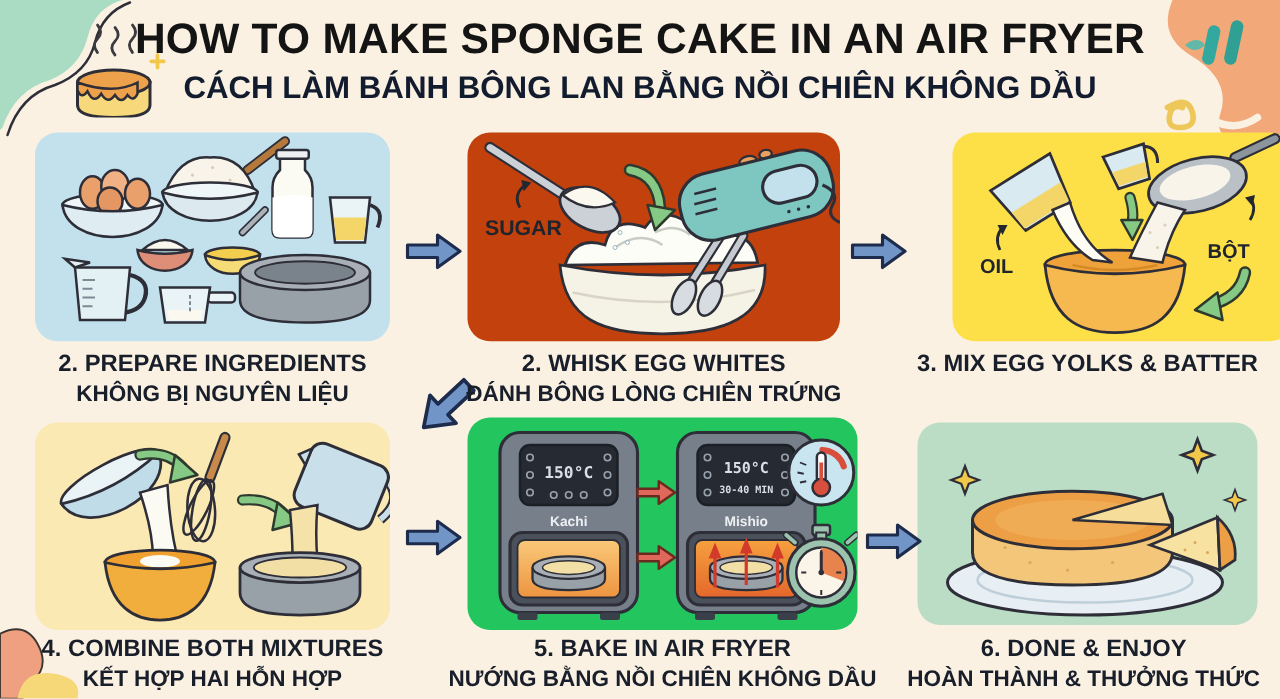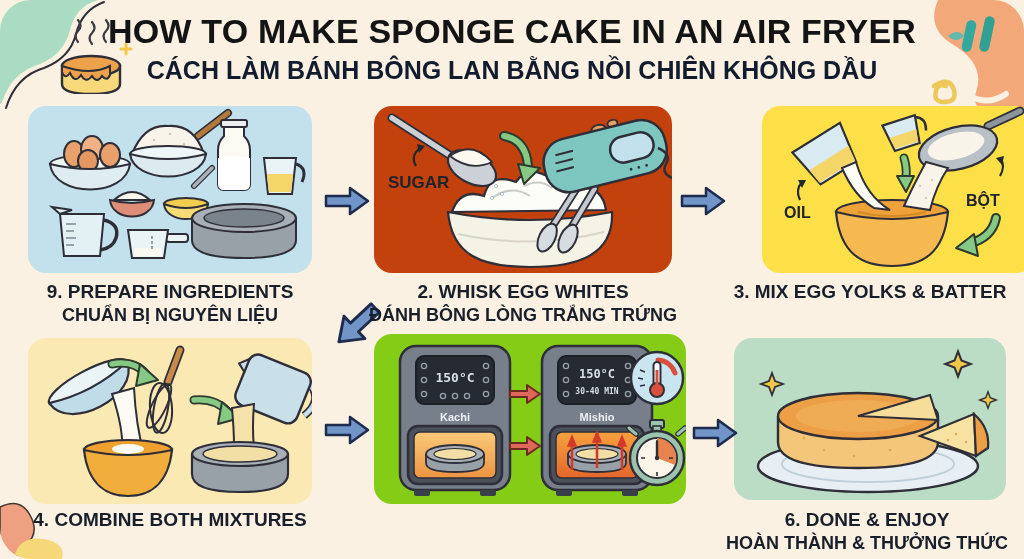--- a/index.html
+++ b/index.html
@@ -1,27 +1,27 @@
 <!DOCTYPE html>
 <html><head>
 <meta charset="utf-8">
 <style>
   html,body{margin:0;padding:0;background:#FAF1E2;}
   .canvas{position:relative;width:1024px;height:559px;background:#FAF1E2;overflow:hidden;
-          font-family:"Liberation Sans",sans-serif;color:#1a202c;border-radius:31px;}
+          font-family:"Liberation Sans",sans-serif;color:#1a202c;}
   .title{position:absolute;top:12px;left:0;width:100%;text-align:center;
          font-size:34px;font-weight:bold;color:#141414;letter-spacing:.2px;white-space:nowrap;}
   .subtitle{position:absolute;top:56px;left:0;width:100%;text-align:center;
          font-size:25px;font-weight:bold;color:#121c2e;white-space:nowrap;}
   .panel{position:absolute;border-radius:18px;}
   .p1{left:28px;top:106px;width:284px;height:167px;background:#C2E1EC;}
   .p2{left:374px;top:106px;width:298px;height:167px;background:#c2410c;}
   .p3{left:762px;top:106px;width:272px;height:167px;background:#fde047;text-align:center;}
   .p4{left:28px;top:338px;width:284px;height:166px;background:#FBE9B4;}
-  .p5{left:374px;top:334px;width:312px;height:170px;background:#84cc16;}
+  .p5{left:374px;top:334px;width:312px;height:170px;background:#22c55e;}
   .p6{left:734px;top:338px;width:272px;height:162px;background:#BBDCC5;}
   .art{position:absolute;left:0;top:0;width:100%;height:100%;}
   .caption{position:absolute;transform:translateX(-50%);text-align:center;white-space:nowrap;}
   .cap-en{font-size:19px;font-weight:bold;color:#181e2a;}
   .cap-vi{font-size:18px;font-weight:bold;color:#181e2a;margin-top:2px;}
   .c1{left:170px;top:281px;} .c2{left:523px;top:281px;} .c3{left:870px;top:281px;}
   .c4{left:170px;top:509px;} .c5{left:530px;top:509px;} .c6{left:867px;top:509px;}
   .harrow{position:absolute;width:46px;height:34px;}
   .a1{left:324px;top:184px;} .a2{left:680px;top:184px;}
   .a4{left:324px;top:413px;} .a5{left:692px;top:416px;}
@@ -394,31 +394,36 @@
     <polygon points="2,12 26,12 26,4 44,17 26,30 26,22 2,22" fill="#7195C7" stroke="#1d2b4d" stroke-width="2.5" stroke-linejoin="round"></polygon>
   </svg>
   <svg class="harrow a4" viewBox="0 0 46 34">
     <polygon points="2,12 26,12 26,4 44,17 26,30 26,22 2,22" fill="#7195C7" stroke="#1d2b4d" stroke-width="2.5" stroke-linejoin="round"></polygon>
   </svg>
   <svg class="harrow a5" viewBox="0 0 46 34">
     <polygon points="2,12 26,12 26,4 44,17 26,30 26,22 2,22" fill="#7195C7" stroke="#1d2b4d" stroke-width="2.5" stroke-linejoin="round"></polygon>
   </svg>
 
   <div class="caption c1">
-    <div class="cap-en">9. PREPARE INGREDIENTS</div>
-    <div class="cap-vi">CHUẨN BỊ NGUYÊN LIỆU</div>
+    <div class="cap-en">2. PREPARE INGREDIENTS</div>
+    <div class="cap-vi">KHÔNG BỊ NGUYÊN LIỆU</div>
   </div>
   <div class="caption c2">
     <div class="cap-en">2. WHISK EGG WHITES</div>
-    <div class="cap-vi">ĐÁNH BÔNG LÒNG TRẮNG TRỨNG</div>
+    <div class="cap-vi">ĐÁNH BÔNG LÒNG CHIÊN TRỨNG</div>
   </div>
   <div class="caption c3">
     <div class="cap-en">3. MIX EGG YOLKS &amp; BATTER</div>
   </div>
   <div class="caption c4">
     <div class="cap-en">4. COMBINE BOTH MIXTURES</div>
+    <div class="cap-vi">KẾT HỢP HAI HỖN HỢP</div>
+  </div>
+  <div class="caption c5">
+    <div class="cap-en">5. BAKE IN AIR FRYER</div>
+    <div class="cap-vi">NƯỚNG BẰNG NỒI CHIÊN KHÔNG DẦU</div>
   </div>
   <div class="caption c6">
     <div class="cap-en">6. DONE &amp; ENJOY</div>
     <div class="cap-vi">HOÀN THÀNH &amp; THƯỞNG THỨC</div>
   </div>
 
 </div>
 
 </body></html>

